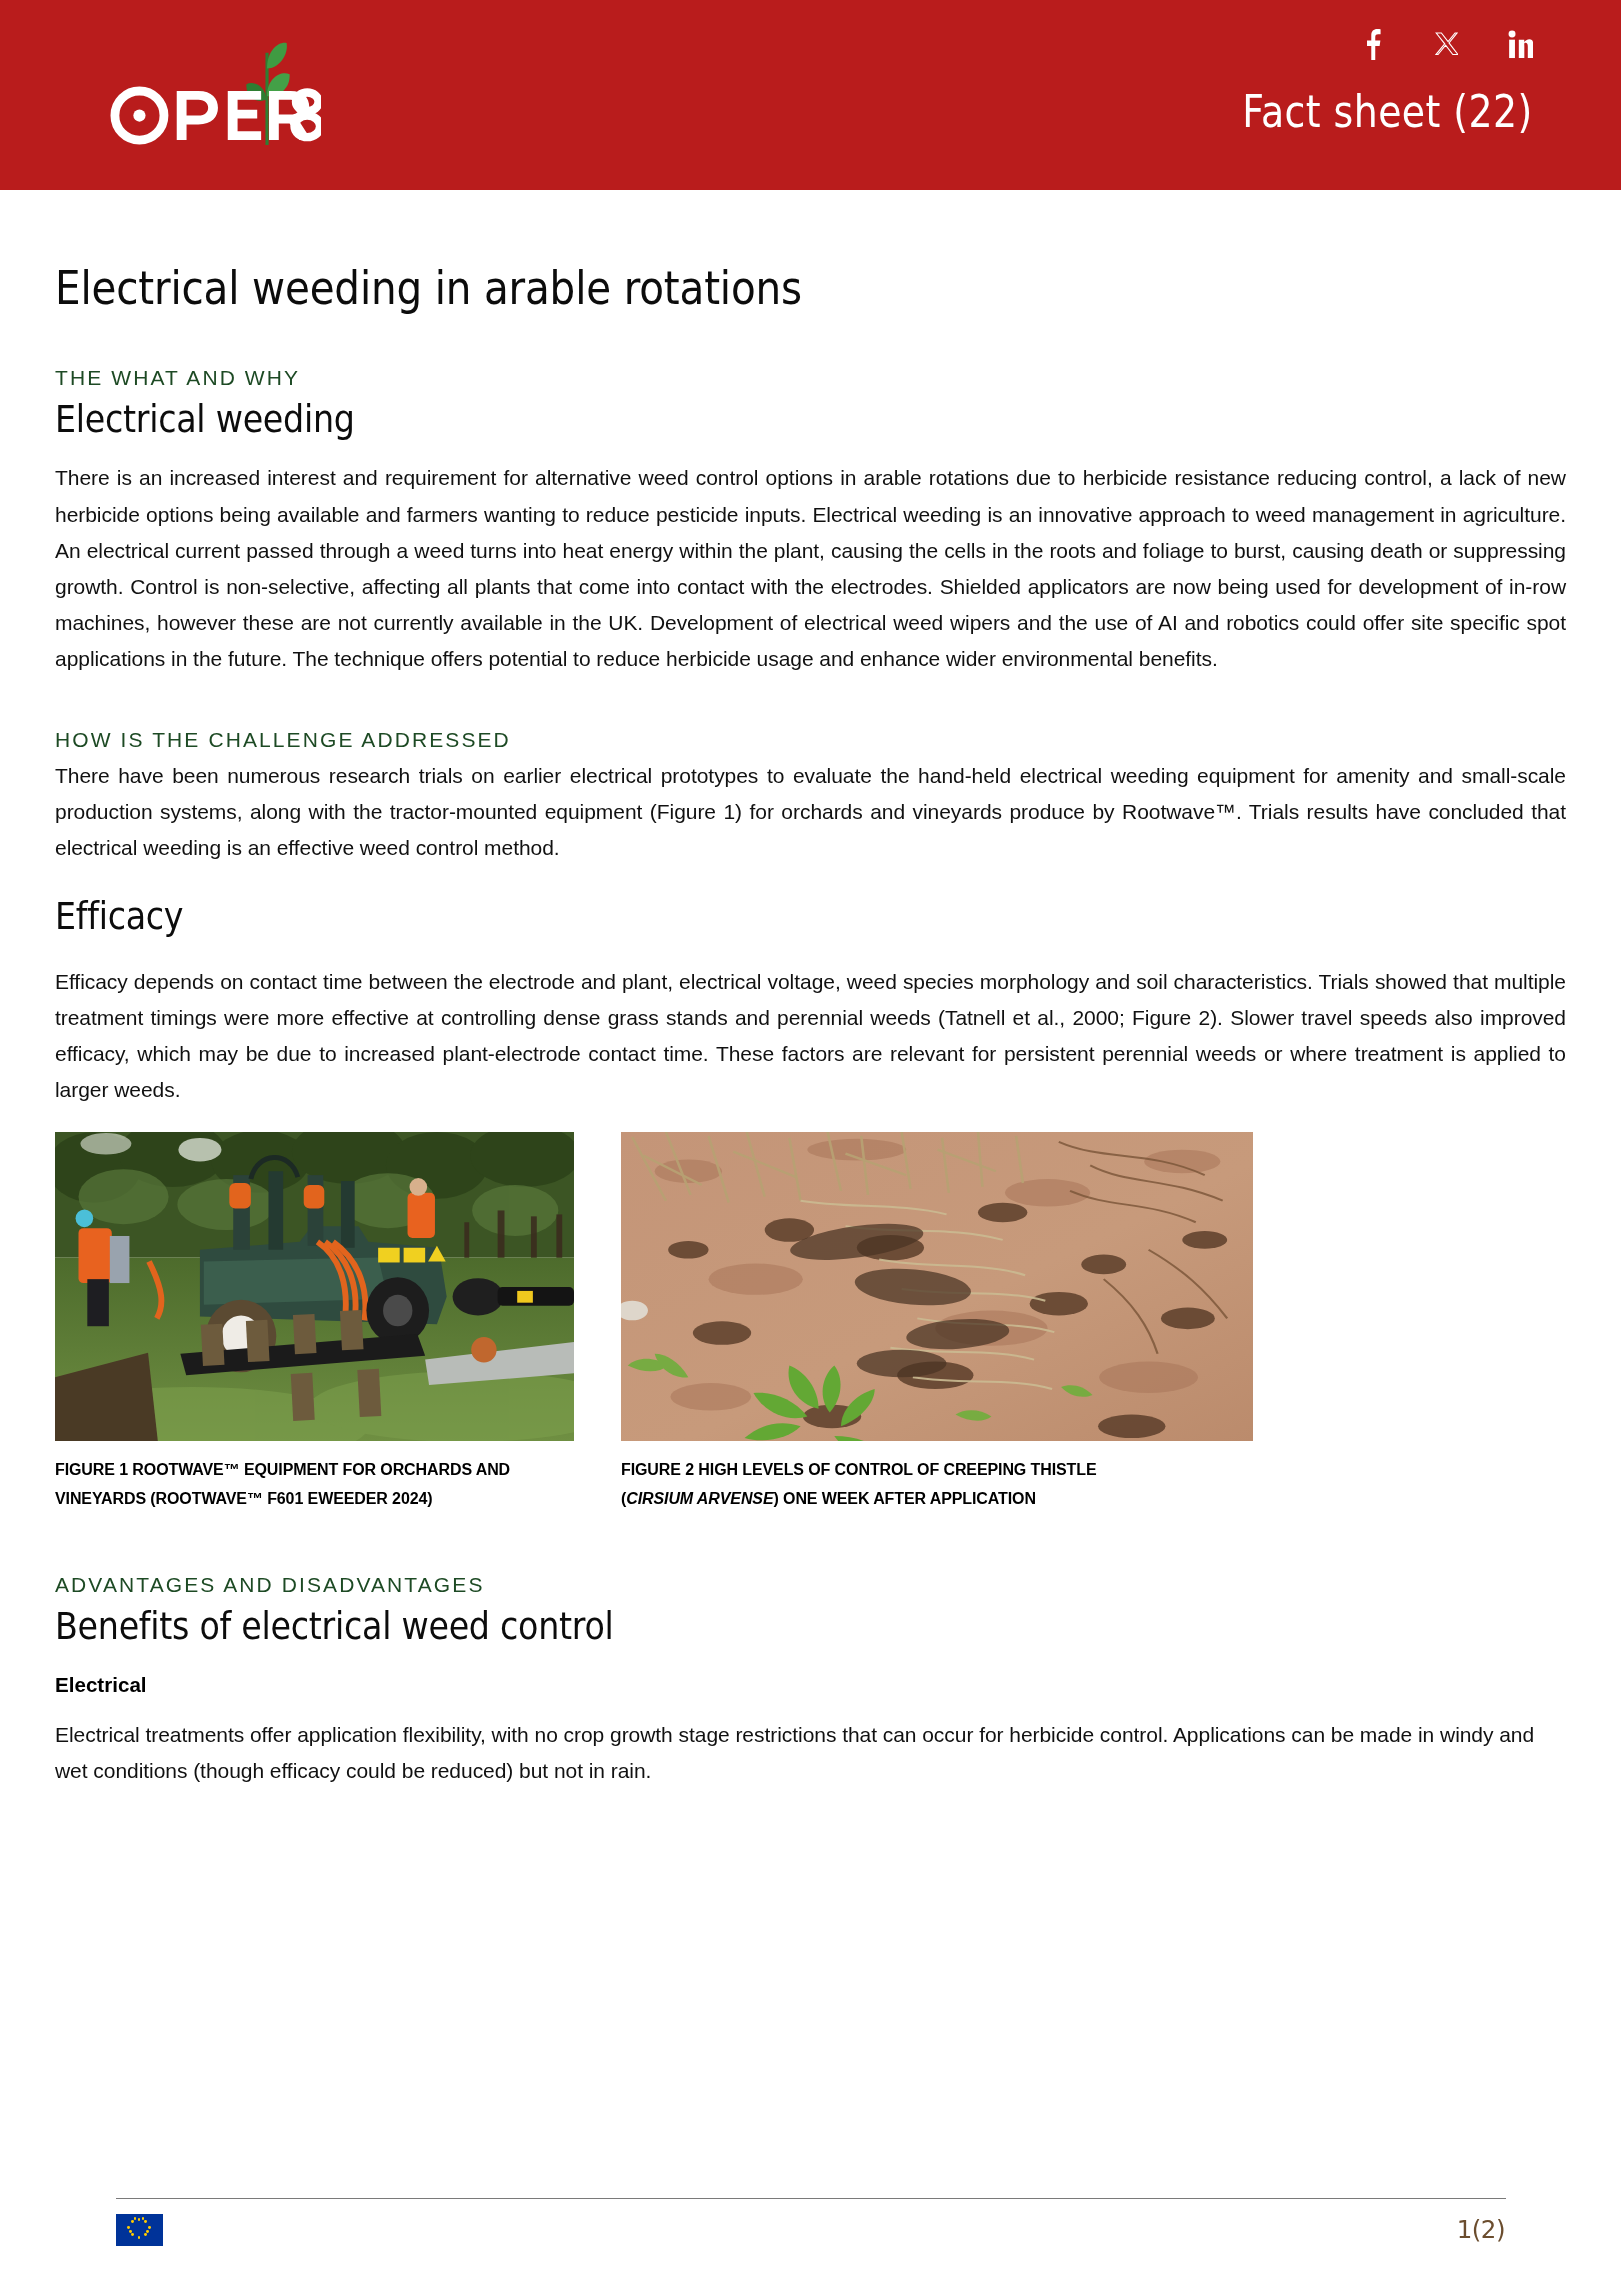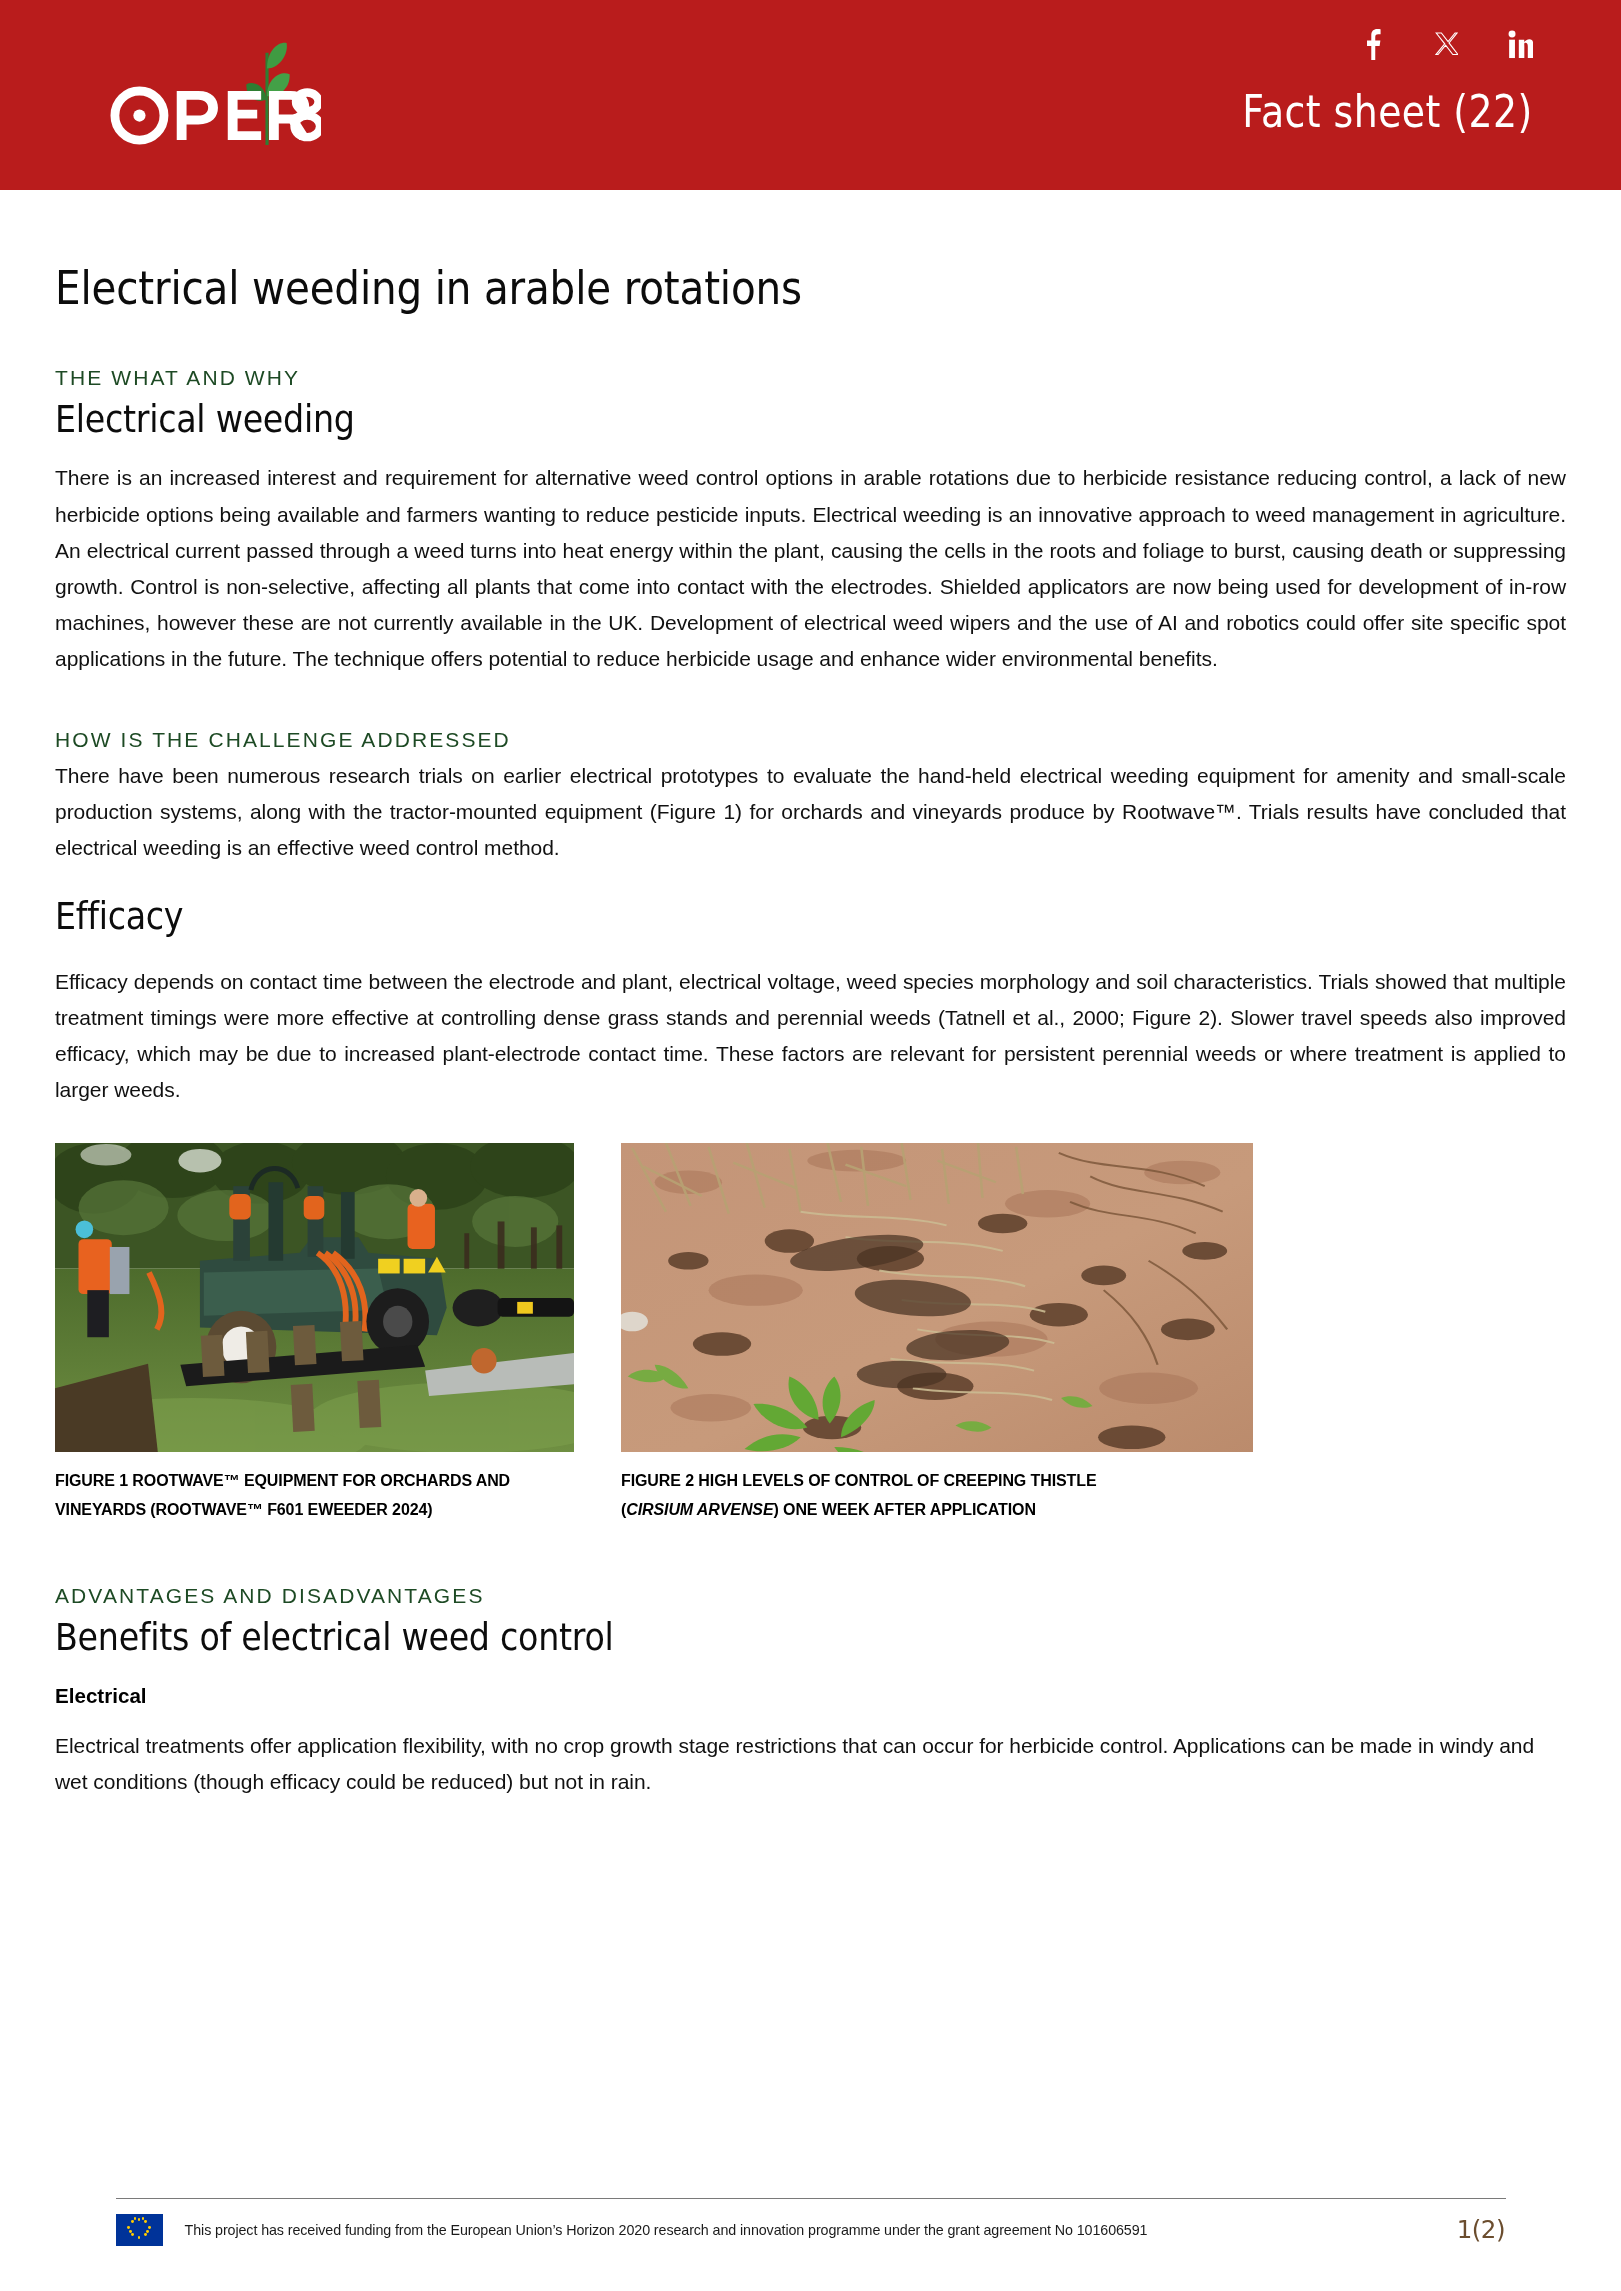--- a/index.html
+++ b/index.html
@@ -120,21 +120,21 @@
 
   .subhead {
     margin-top: 25.5px;
     font-size: 20.6px;
     font-weight: bold;
     color: #000000;
   }
 
   
   .figures {
-    margin-top: 35px;
+    margin-top: 24px;
     display: flex;
     gap: 47px;
     align-items: flex-start;
   }
 
   .fig { position: relative; }
   .fig-1 { width: 519px; }
   .fig-2 { width: 632px; }
 
   .fig-img {
@@ -523,17 +523,16 @@
       <span class="eu-star" style="left:28px;top:19.6px;"></span>
       <span class="eu-star" style="left:21.6px;top:22.5px;"></span>
       <span class="eu-star" style="left:14.7px;top:19.6px;"></span>
       <span class="eu-star" style="left:10.8px;top:12.7px;"></span>
       <span class="eu-star" style="left:14.7px;top:6.9px;"></span>
       <span class="eu-star" style="left:17.6px;top:3.9px;"></span>
       <span class="eu-star" style="left:25.5px;top:3.9px;"></span>
       <span class="eu-star" style="left:12.7px;top:16.7px;"></span>
       <span class="eu-star" style="left:30px;top:16.7px;"></span>
     </div>
-    <div class="footer-text">This project has received funding from the European Union’s Horizon 2020 research and innovation programme under the grant agreement No 101606591</div>
     <div class="page-num">1(2)</div>
   </div>
 </div>
 
 
 </body></html>

